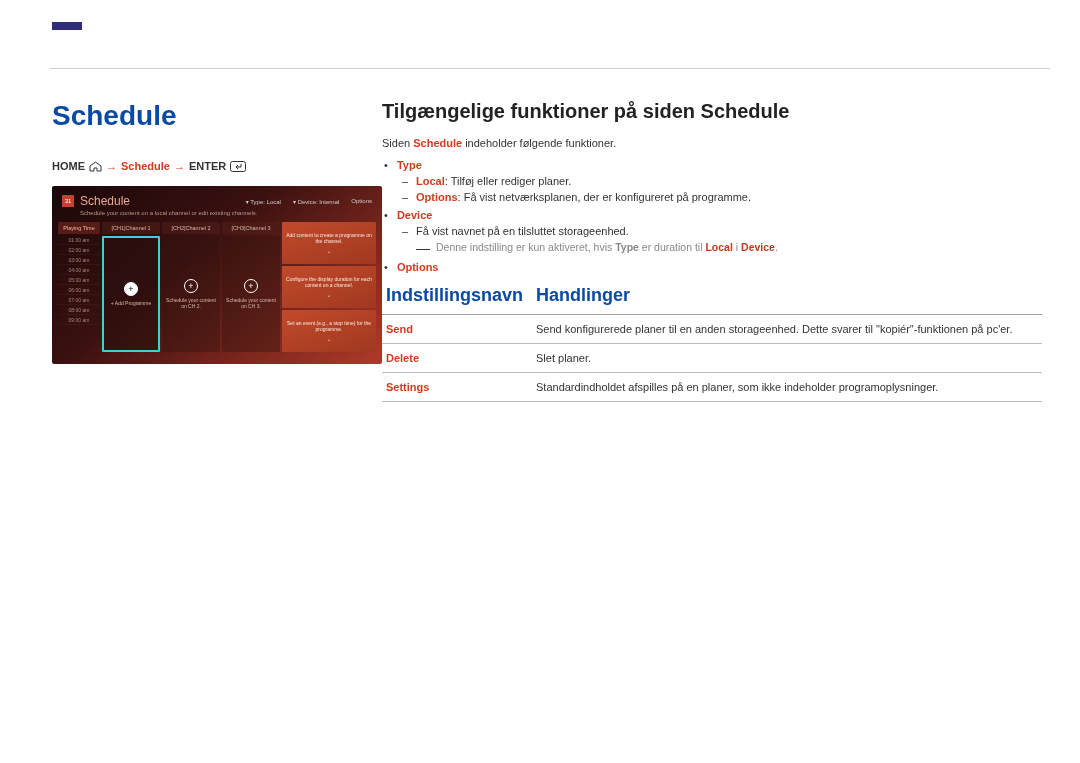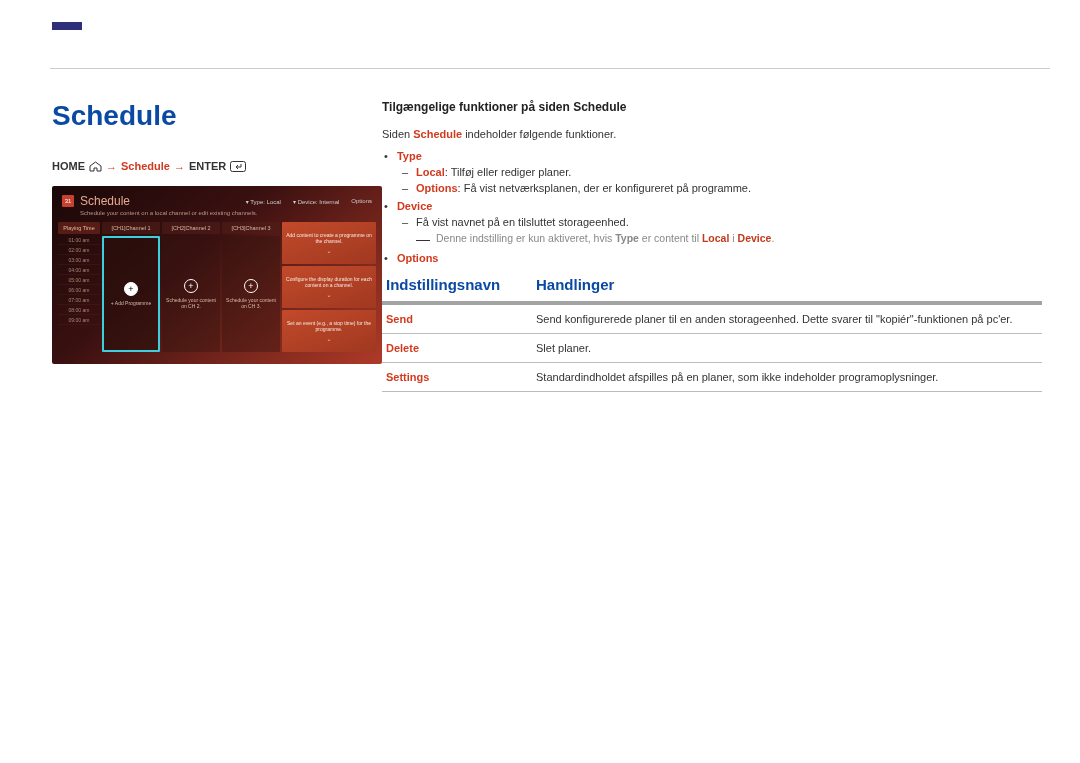--- a/index.html
+++ b/index.html
@@ -180,21 +180,21 @@
     color: #f8e8e0;
     text-align: center;
     flex: 1;
     display: flex;
     align-items: center;
     justify-content: center;
   }
   .info-box .chev { display:block; margin-top:3px; font-size:6px; opacity:0.8;}
   
   h2.section {
-    font-size: 12px;
+    font-size: 20px;
     font-weight: 700;
     color: #222;
     margin-bottom: 14px;
   }
   .intro { font-size: 11px; margin-bottom: 10px; }
   .intro .red { color: #d23a1e; font-weight: 700; }
   ul.funcs { list-style: none; padding-left: 14px; }
   ul.funcs > li { margin-bottom: 6px; font-size: 11px; }
   ul.funcs > li::before { content: "•"; margin-left: -12px; margin-right: 6px; }
   .red-b { color: #d23a1e; font-weight: 700; }
@@ -224,23 +224,23 @@
   }
   table.opts {
     width: 100%;
     border-collapse: collapse;
     font-size: 11px;
   }
   table.opts th {
     text-align: left;
     color: #0b4aa2;
     font-weight: 700;
-    font-size: 15px;
+    font-size: 18px;
     padding: 6px 4px 8px 4px;
-    border-bottom: 4px solid #a3a3a3;
+    border-bottom: 1px solid #a3a3a3;
   }
   table.opts th:first-child { width: 150px; }
   table.opts td {
     padding: 8px 4px;
     border-bottom: 1px solid #bbb;
     vertical-align: top;
   }
   table.opts td:first-child {
     color: #d23a1e;
     font-weight: 700;
@@ -357,21 +357,21 @@
         </ul>
       </li>
       <li>
         <span class="red-b">Device</span>
         <ul class="sub">
           <li>Få vist navnet på en tilsluttet storageenhed.</li>
         </ul>
         <div class="note-line">
           <span class="note-dash">―</span>
           <span class="note-text">
-            <span>Denne indstilling er kun aktiveret, hvis </span><b>Type</b><span> er content til </span><span class="nred">Local</span><span> i </span><span class="nred">Device</span><span>.</span>
+            <span>Denne indstilling er kun aktiveret, hvis </span><b>Type</b><span> er duration til </span><span class="nred">Local</span><span> i </span><span class="nred">Device</span><span>.</span>
           </span>
         </div>
       </li>
       <li>
         <span class="red-b">Options</span>
       </li>
     </ul>
 
 
     <table class="opts">

